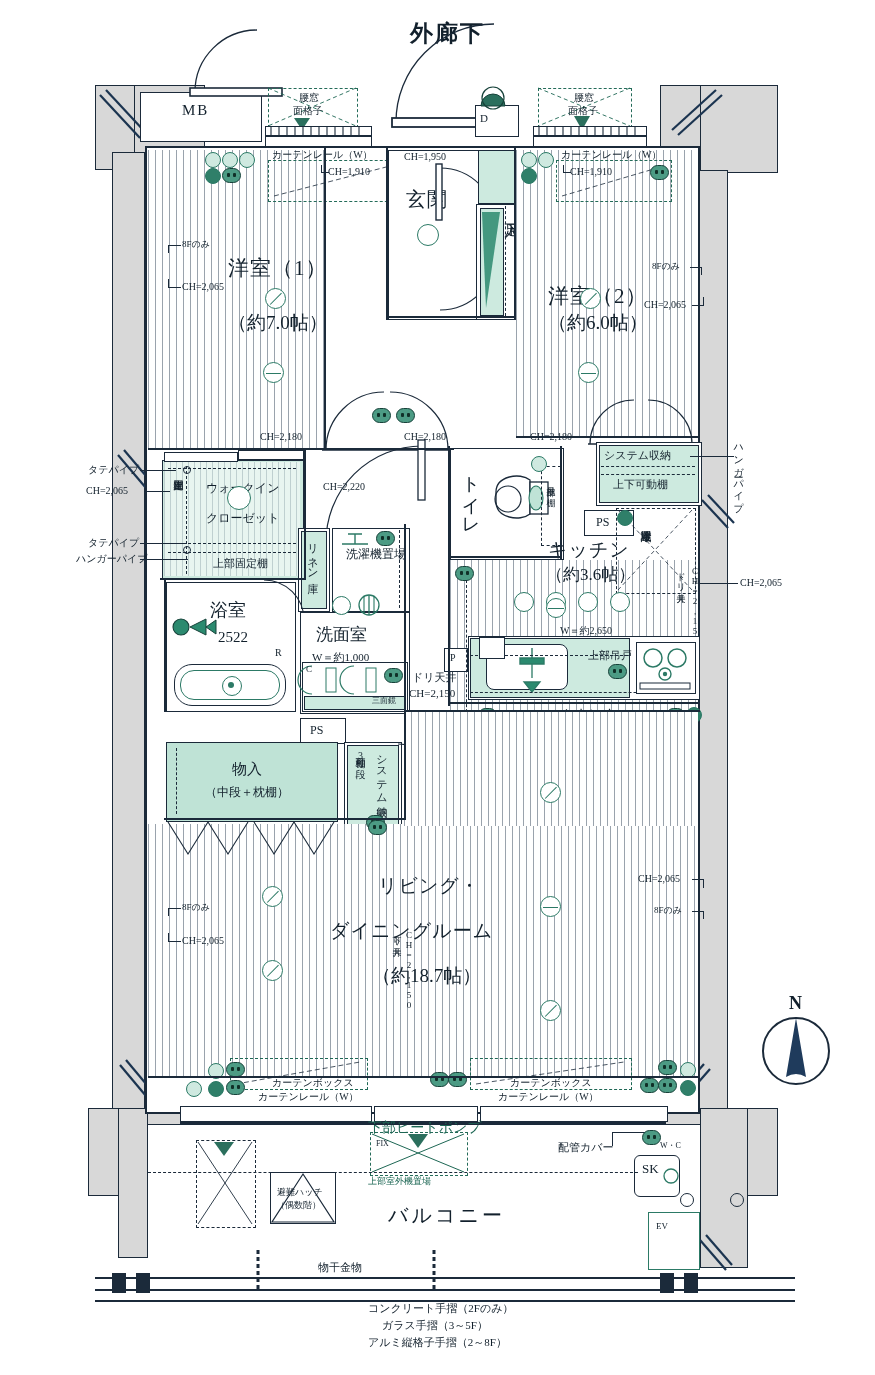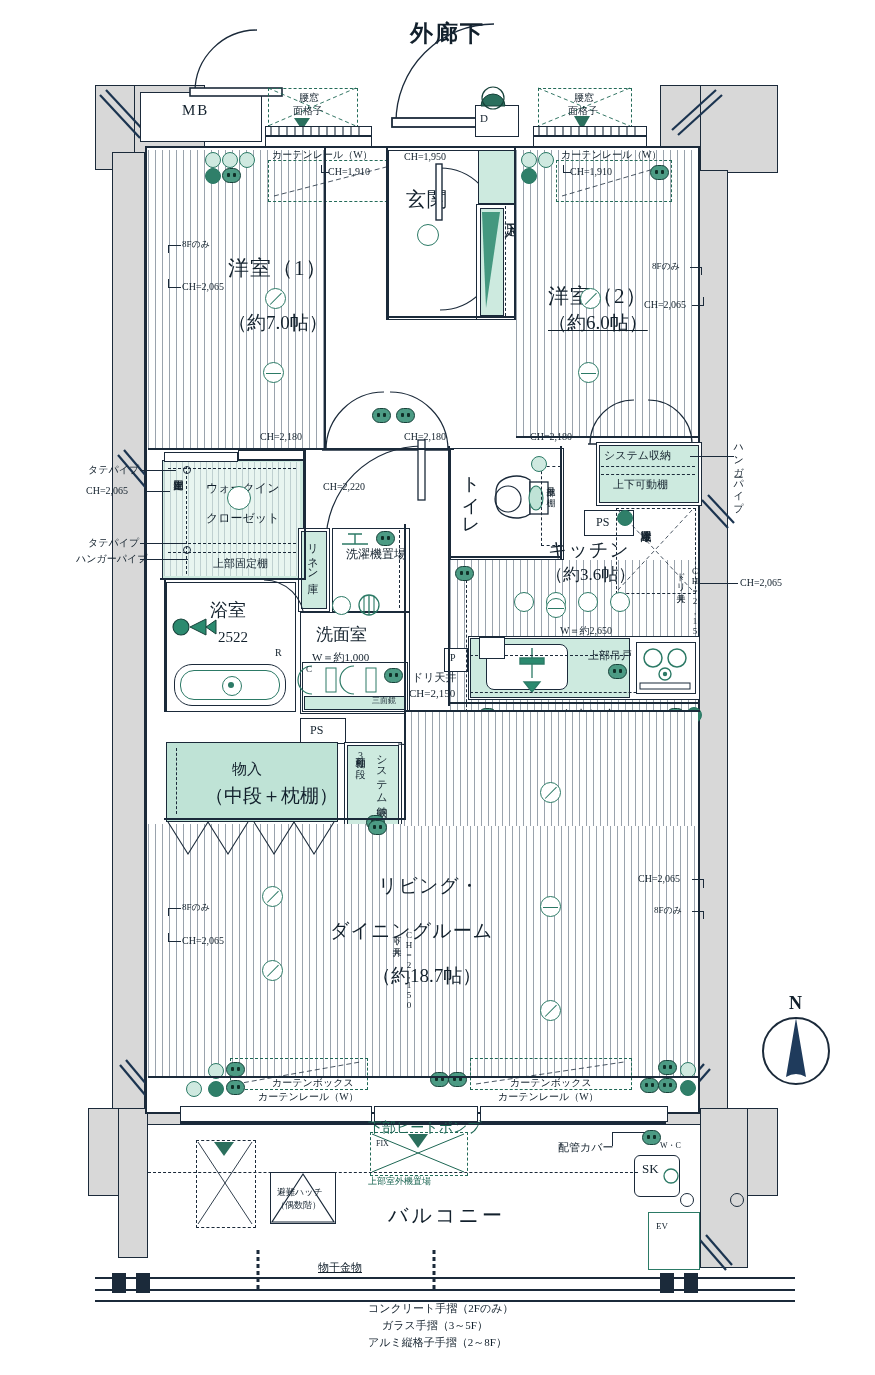--- a/index.html
+++ b/index.html
@@ -211,21 +211,21 @@
   <div class="room" style="left:476px;top:204px;width:40px;height:114px;"></div>
   <div class="greenlite" style="left:480px;top:208px;width:22px;height:106px;"></div>
   <svg class="abs" style="left:480px;top:208px;width:22px;height:106px;">
     <path d="M2,4 L20,4 L6,100 Z" fill="#2b8a6f" opacity="0.85"></path>
   </svg>
   <div class="lbl vert" style="left:504px;top:212px;font-size:14px;">下足入</div>
   <div class="dash" style="left:505px;top:206px;width:0;height:110px;border-width:0 0 0 1px;"></div>
 
   <div class="floorv" style="left:516px;top:150px;width:182px;height:288px;"></div>
   <div class="lbl" style="left:548px;top:258px;font-size:21px;letter-spacing:1px;margin-top:28px;">洋室（2）</div>
-  <div class="lbl" style="left:548px;top:313px;font-size:19px;text-decoration:underline;">（約6.0帖）</div>
+  <div class="lbl" style="left:548px;top:313px;font-size:19px;">（約6.0帖）</div>
   <div class="lampx" style="left:580px;top:288px;width:19px;height:19px;"></div>
   <div class="lamph" style="left:578px;top:362px;width:19px;height:19px;"></div>
 
   <div class="lbl" style="left:652px;top:262px;font-size:9px;">8Fのみ</div>
   <div class="lead" style="left:690px;top:267px;width:12px;"></div>
   <div class="leadv" style="left:701px;top:267px;height:8px;"></div>
   <div class="lbl" style="left:644px;top:300px;font-size:10px;">CH=2,065</div>
   <div class="lead" style="left:692px;top:305px;width:12px;"></div>
   <div class="leadv" style="left:703px;top:297px;height:9px;"></div>
 
@@ -343,21 +343,21 @@
   </svg>
   <div class="lbl" style="left:306px;top:665px;font-size:9px;">C</div>
   <div class="outlet" style="left:384px;top:668px;"></div>
   <div class="lbl" style="left:372px;top:697px;font-size:8px;">三面鏡</div>
 
   <div class="room" style="left:300px;top:718px;width:44px;height:24px;"></div>
   <div class="lbl" style="left:310px;top:724px;font-size:12px;">PS</div>
 
   <div class="green" style="left:166px;top:742px;width:170px;height:78px;"></div>
   <div class="lbl" style="left:232px;top:762px;font-size:15px;">物入</div>
-  <div class="lbl" style="left:205px;top:786px;font-size:19px;">（中段＋枕棚）</div>
+  <div class="lbl" style="left:205px;top:786px;font-size:12px;">（中段＋枕棚）</div>
   <div class="dash" style="left:176px;top:748px;width:0;height:66px;border-width:0 0 0 1px;"></div>
 
   <div class="room" style="left:344px;top:742px;width:56px;height:88px;"></div>
   <div class="greenlite" style="left:347px;top:745px;width:50px;height:82px;"></div>
   <div class="lbl vert" style="left:376px;top:748px;font-size:11px;">システム収納</div>
   <div class="lbl vert" style="left:355px;top:750px;font-size:10px;">可動棚3段</div>
   <svg class="abs" style="left:396px;top:742px;width:50px;height:92px;">
     <path d="M2,2 A44,44 0 0,1 46,46" fill="none" stroke="#1b2a3a" stroke-width="1.1"></path>
     <path d="M2,88 A44,44 0 0,0 46,44" fill="none" stroke="#1b2a3a" stroke-width="1.1"></path>
   </svg>
@@ -561,21 +561,21 @@
 
   <div class="circd" style="left:680px;top:1193px;width:12px;height:12px;"></div>
   <div class="circd" style="left:730px;top:1193px;width:12px;height:12px;"></div>
 
   <div class="line" style="left:148px;top:1124px;width:552px;height:1.4px;"></div>
   <div class="dash" style="left:148px;top:1172px;width:490px;height:0;border-width:1.2px 0 0 0;"></div>
 
   <div class="line" style="left:95px;top:1277px;width:700px;height:1.6px;"></div>
   <div class="line" style="left:95px;top:1289px;width:700px;height:1.6px;"></div>
   <div class="line" style="left:95px;top:1300px;width:700px;height:2px;"></div>
-  <div class="lbl" style="left:318px;top:1262px;font-size:11px;text-decoration:underline;">物干金物</div>
+  <div class="lbl" style="left:318px;top:1262px;font-size:11px;">物干金物</div>
   <svg class="abs" style="left:254px;top:1250px;width:8px;height:40px;">
     <line x1="4" y1="0" x2="4" y2="40" stroke="#1b2a3a" stroke-width="3" stroke-dasharray="4,3"></line>
   </svg>
   <svg class="abs" style="left:430px;top:1250px;width:8px;height:40px;">
     <line x1="4" y1="0" x2="4" y2="40" stroke="#1b2a3a" stroke-width="3" stroke-dasharray="4,3"></line>
   </svg>
   <div class="abs" style="left:112px;top:1273px;width:14px;height:20px;background:#1b2a3a;"></div>
   <div class="abs" style="left:136px;top:1273px;width:14px;height:20px;background:#1b2a3a;"></div>
   <div class="abs" style="left:660px;top:1273px;width:14px;height:20px;background:#1b2a3a;"></div>
   <div class="abs" style="left:684px;top:1273px;width:14px;height:20px;background:#1b2a3a;"></div>

